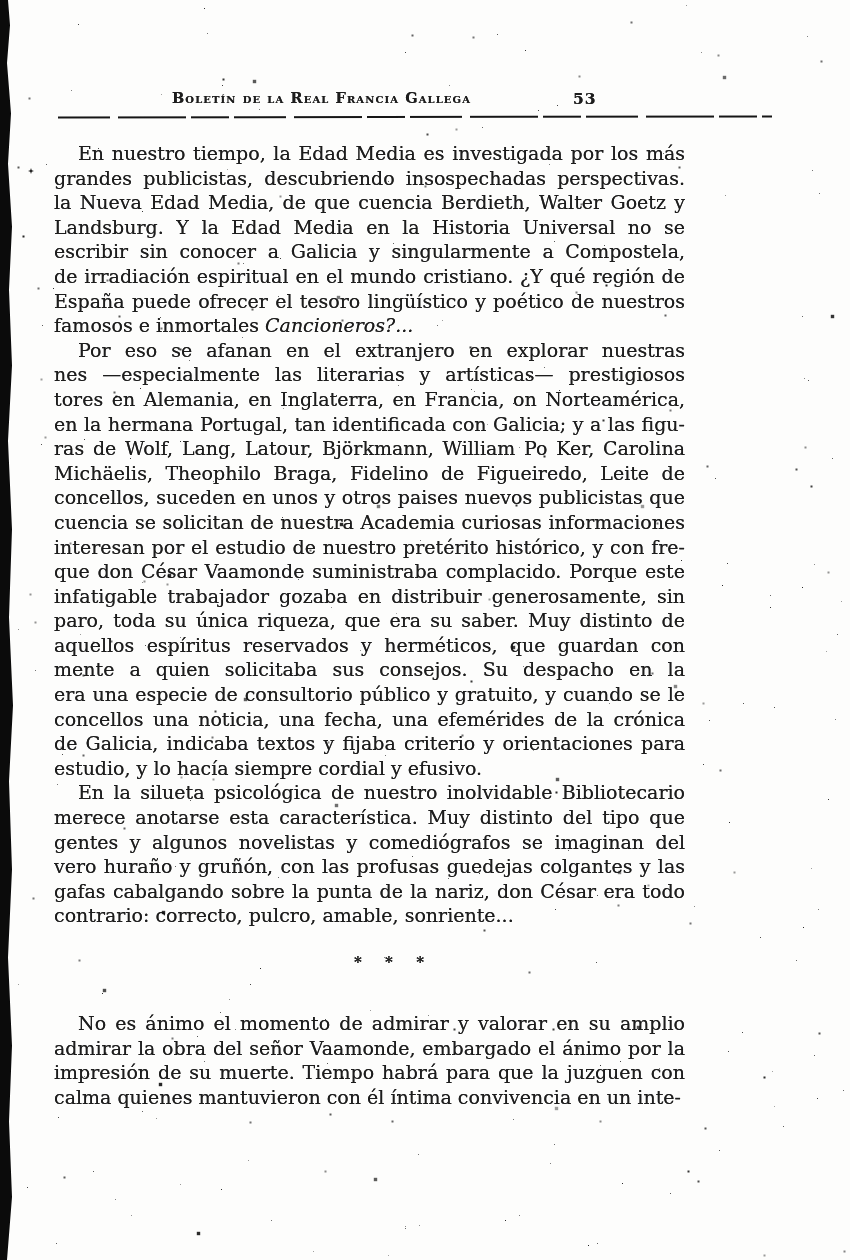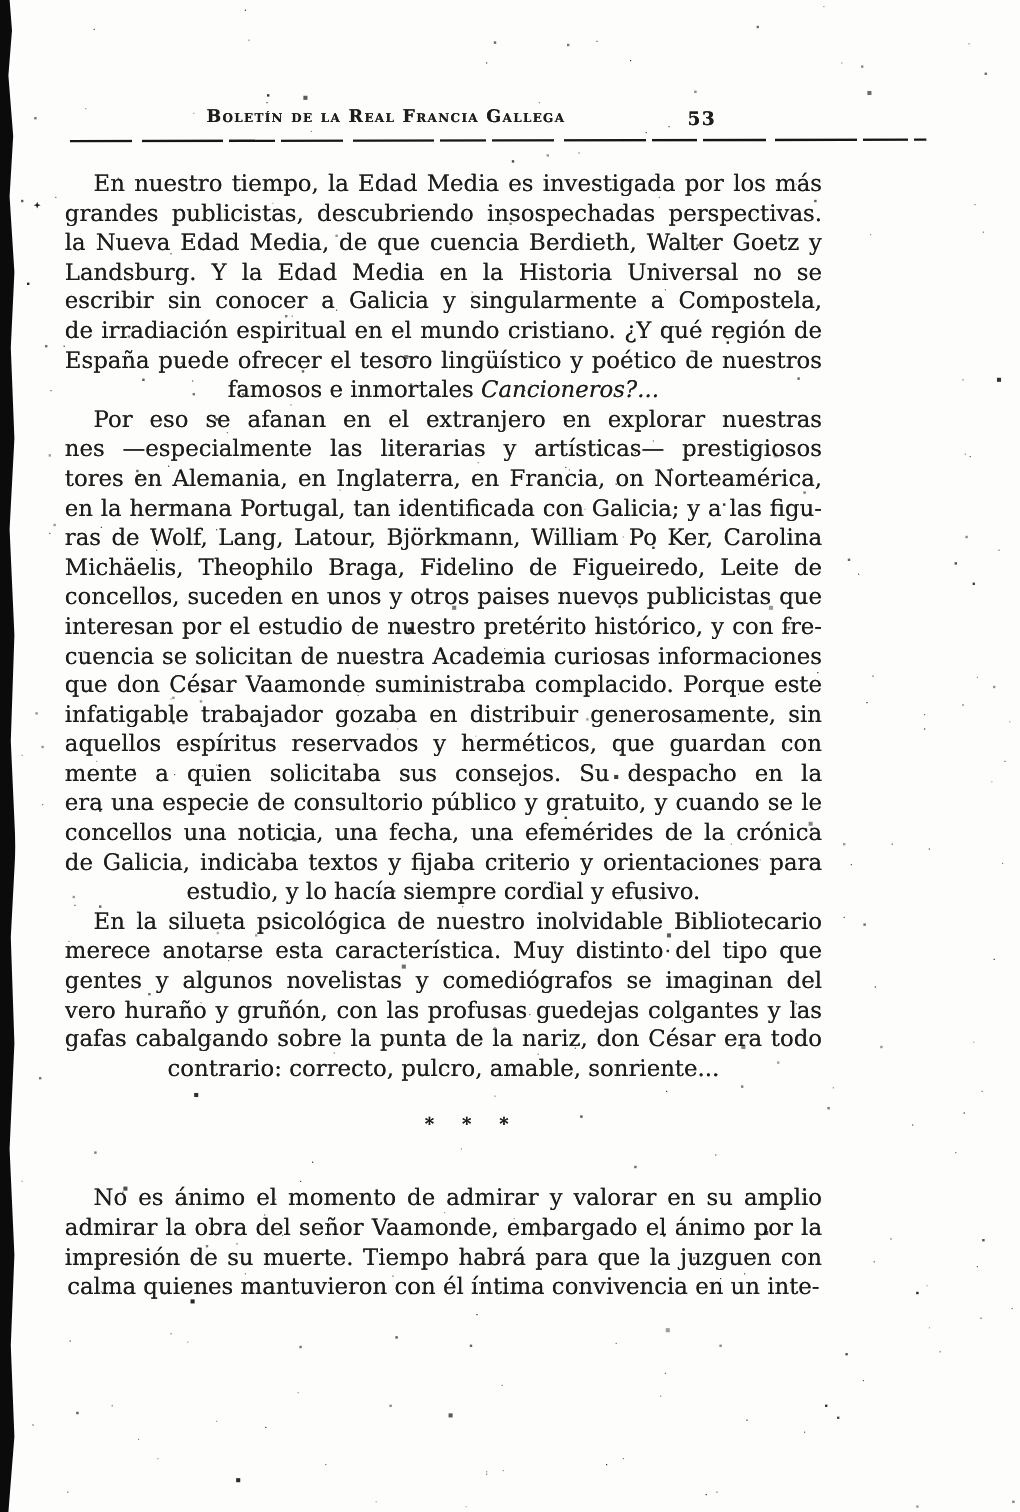--- a/index.html
+++ b/index.html
@@ -53,21 +53,21 @@
     font-size: 19px;
     line-height: 24.6px;
     text-align: justify;
     text-shadow: 0 0 0.35px rgba(10,10,10,0.75);
     margin-left: 16px;
   }
   .para { margin: 0; }
   .tl { height: 24.6px; overflow: hidden; }
   .tl::after { content: ""; display: inline-block; width: 100%; height: 0; }
   .tl.first { text-indent: 24px; }
-  .tl.last { text-align: center; }
+  .tl.last { text-align: left; }
   .tl.last::after { content: none; }
 
   .separator { position: relative; height: 83px; }
   .separator-text {
     position: absolute; left: 300px; top: 22px;
     font-size: 15px; letter-spacing: 9px; font-weight: bold;
   }
 
   .noise-dot { position: absolute; left: 0; top: 0; width: 1px; height: 1px; background: transparent; }
   .margin-speck {
@@ -101,24 +101,25 @@
         <div class="tl last">famosos e inmortales <i>Cancioneros?...</i></div>
       </div>
     <div class="para">
         <div class="tl first">Por eso se afanan en el extranjero en explorar nuestras tradicio-</div>
         <div class="tl">nes —especialmente las literarias y artísticas— prestigiosos escri-</div>
         <div class="tl">tores en Alemania, en Inglaterra, en Francia, on Norteamérica,</div>
         <div class="tl">en la hermana Portugal, tan identificada con Galicia; y a las figu-</div>
         <div class="tl">ras de Wolf, Lang, Latour, Björkmann, William Po Ker, Carolina</div>
         <div class="tl">Michäelis, Theophilo Braga, Fidelino de Figueiredo, Leite de Vas-</div>
         <div class="tl">concellos, suceden en unos y otros paises nuevos publicistas que se</div>
+        <div class="tl">cuencia se solicitan de nuestra Academia curiosas informaciones</div>
         <div class="tl">interesan por el estudio de nuestro pretérito histórico, y con fre-</div>
-        <div class="tl">cuencia se solicitan de nuestra Academia curiosas informaciones</div>
         <div class="tl">que don César Vaamonde suministraba complacido. Porque este</div>
         <div class="tl">infatigable trabajador gozaba en distribuir generosamente, sin re-</div>
+        <div class="tl">paro, toda su única riqueza, que era su saber. Muy distinto de</div>
         <div class="tl">aquellos espíritus reservados y herméticos, que guardan con ava-</div>
         <div class="tl">mente a quien solicitaba sus consejos. Su despacho en la Academia</div>
         <div class="tl">era una especie de consultorio público y gratuito, y cuando se le</div>
         <div class="tl">concellos una noticia, una fecha, una efemérides de la crónica</div>
         <div class="tl">de Galicia, indicaba textos y fijaba criterio y orientaciones para su</div>
         <div class="tl last">estudio, y lo hacía siempre cordial y efusivo.</div>
       </div>
     <div class="para">
         <div class="tl first">En la silueta psicológica de nuestro inolvidable Bibliotecario</div>
         <div class="tl">merece anotarse esta característica. Muy distinto del tipo que las</div>

